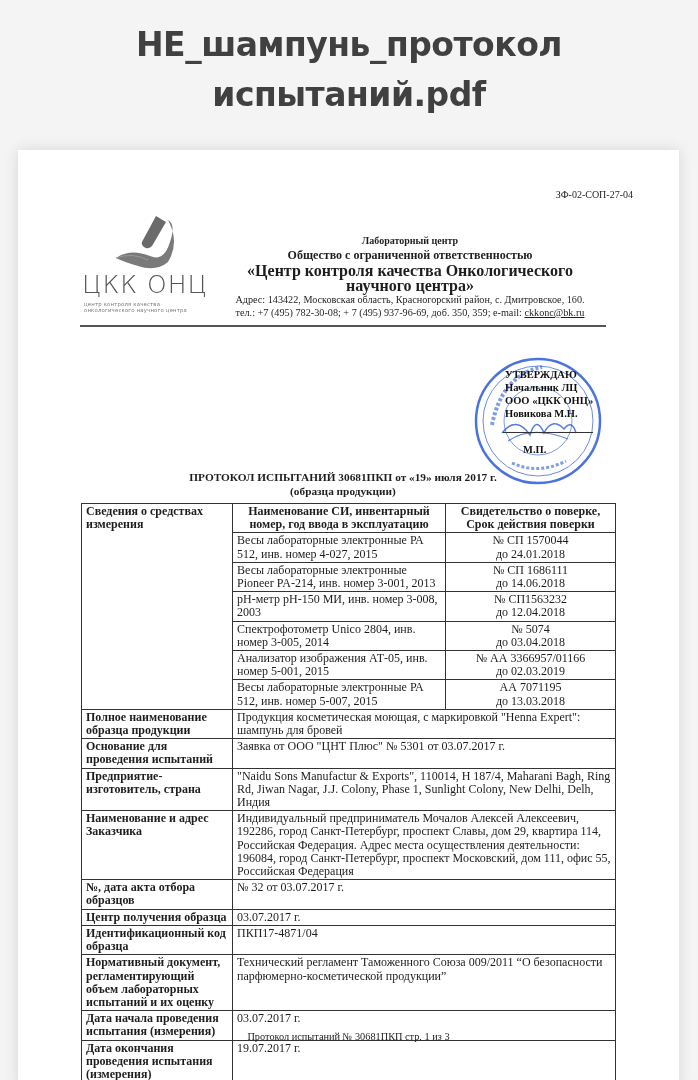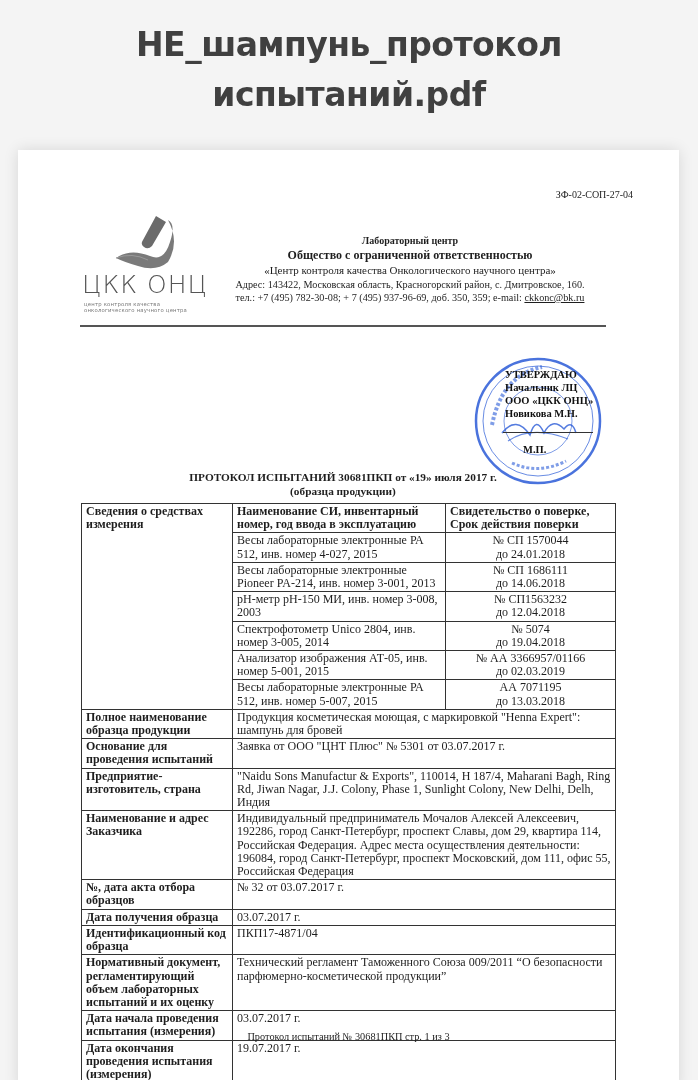--- a/index.html
+++ b/index.html
@@ -32,21 +32,21 @@
     }
     .logo-sub {
       position: absolute; left: 4px; top: 89px; width: 120px; font-family: "DejaVu Sans", sans-serif;
       font-size: 5.3px; color: #777; line-height: 6px; letter-spacing: 0.2px;
     }
     .org-block {
       position: absolute; left: 195px; top: 83px; width: 394px; text-align: center;
     }
     .org-block .lab { font-weight: bold; font-size: 10px; line-height: 15px; }
     .org-block .ooo { font-weight: bold; font-size: 12px; line-height: 15px; text-align: center; }
-    .org-block .name { font-weight: normal; font-size: 11px; line-height: 15px; }
+    .org-block .name { font-weight: bold; font-size: 16px; line-height: 15px; }
     .org-block .addr { font-size: 10.2px; line-height: 13px; }
     .org-block .email { text-decoration: underline; }
     .hr-line {
       position: absolute; left: 62px; top: 175px; width: 526px; height: 2px; background: #555;
     }
     .stamp { position: absolute; left: 454px; top: 205px; width: 132px; height: 132px; }
     .approve {
       position: absolute; left: 487px; top: 218px; font-weight: bold; font-size: 10.5px; line-height: 13px;
       color: #111;
     }
@@ -57,21 +57,21 @@
       font-weight: bold; font-size: 11.3px; line-height: 14px;
     }
     table.main {
       position: absolute; left: 63px; top: 353px; width: 535px;
       border-collapse: collapse; font-size: 12px; line-height: 13.2px;
     }
     table.main td { border: 1px solid #333; padding: 1px 4px; vertical-align: top; }
     td.lbl { font-weight: bold; width: 142px; }
     td.mid { width: 204px; }
     td.ctr { text-align: center; }
-    td.hdr { text-align: left; font-weight: bold; }
+    td.hdr { text-align: center; font-weight: bold; }
     td.vmid { vertical-align: middle; }
     .footer {
       position: absolute; left: 0; top: 881px; width: 661px; text-align: center; font-size: 10.3px;
     }
   </style>
 </head>
 <body>
 
 <div class="file-title">
   <div>НЕ_шампунь_протокол</div>
@@ -151,21 +151,21 @@
           <td class="mid">pH-метр pH-150 МИ, инв. номер 3-008, 2003</td>
           <td class="ctr">
             <div>№ СП1563232</div>
             <div>до 12.04.2018</div>
           </td>
         </tr>
         <tr>
           <td class="mid">Спектрофотометр Unico 2804, инв. номер 3-005, 2014</td>
           <td class="ctr">
             <div>№ 5074</div>
-            <div>до 19.04.2018</div>
+            <div>до 03.04.2018</div>
           </td>
         </tr>
         <tr>
           <td class="mid">Анализатор изображения АТ-05, инв. номер 5-001, 2015</td>
           <td class="ctr">
             <div>№ АА 3366957/01166</div>
             <div>до 02.03.2019</div>
           </td>
         </tr>
         <tr>
@@ -189,21 +189,21 @@
         </tr>
         <tr>
           <td class="lbl">Наименование и адрес Заказчика</td>
           <td class="vmid" colspan="2">Индивидуальный предприниматель Мочалов Алексей Алексеевич, 192286, город Санкт-Петербург, проспект Славы, дом 29, квартира 114, Российская Федерация. Адрес места осуществления деятельности: 196084, город Санкт-Петербург, проспект Московский, дом 111, офис 55, Российская Федерация</td>
         </tr>
         <tr>
           <td class="lbl">№, дата акта отбора образцов</td>
           <td class="vmid" colspan="2">№ 32 от 03.07.2017 г.</td>
         </tr>
         <tr>
-          <td class="lbl">Дата получения образца</td>
+          <td class="lbl">Центр получения образца</td>
           <td class="vmid" colspan="2">03.07.2017 г.</td>
         </tr>
         <tr>
           <td class="lbl">Идентификационный код образца</td>
           <td class="vmid" colspan="2">ПКП17-4871/04</td>
         </tr>
         <tr>
           <td class="lbl">Нормативный документ, регламентирующий объем лабораторных испытаний и их оценку</td>
           <td class="vmid" colspan="2">Технический регламент Таможенного Союза 009/2011 “О безопасности парфюмерно-косметической продукции”</td>
         </tr>

